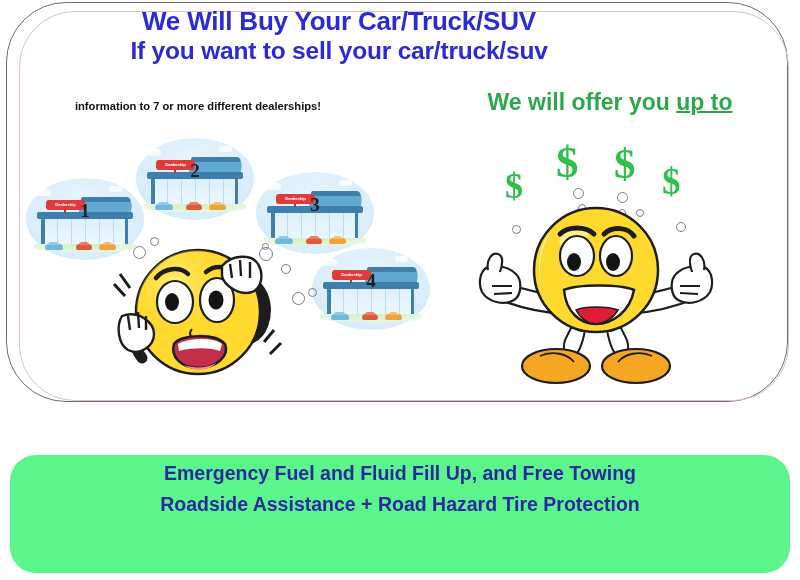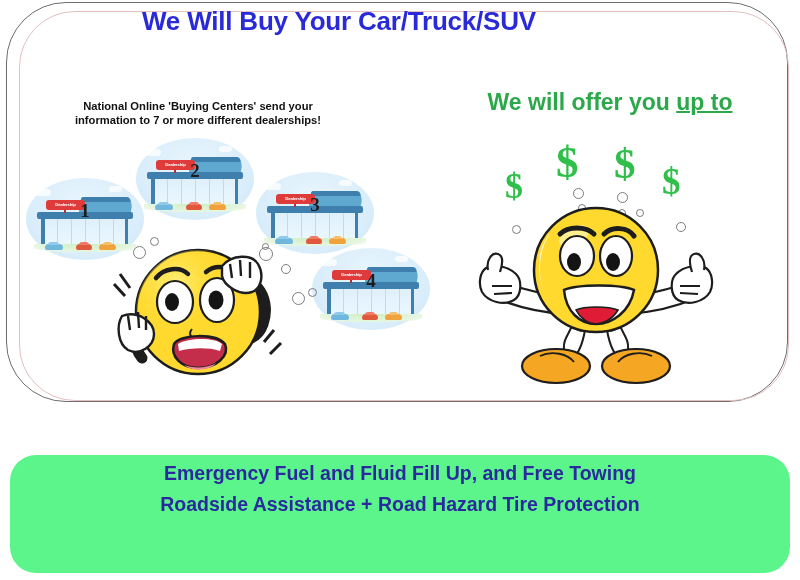--- a/index.html
+++ b/index.html
@@ -116,24 +116,24 @@
 <body>
 
 <div class="stage">
 
   <div class="panel-frame">
     <div class="panel-frame-inner"></div>
   </div>
 
   <div class="headline">
     <div>We Will Buy Your Car/Truck/SUV</div>
+    <div class="l2">If you want to sell your car/truck/suv</div>
   </div>
 
   <div class="left-caption">
-    <div>National Online 'Buying Centers' send your</div>
     <div>information to 7 or more different dealerships!</div>
   </div>
 
   <div class="right-caption">
     <div>
       <span>We will offer you </span><u>up to</u>
     </div>
   </div>
 
   <div class="dealer" style="left:26px;top:178px;">

